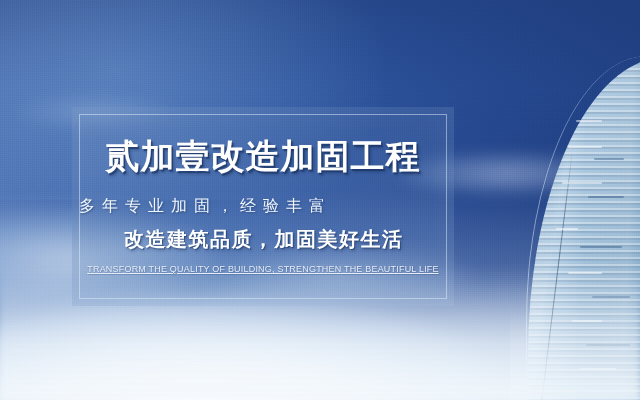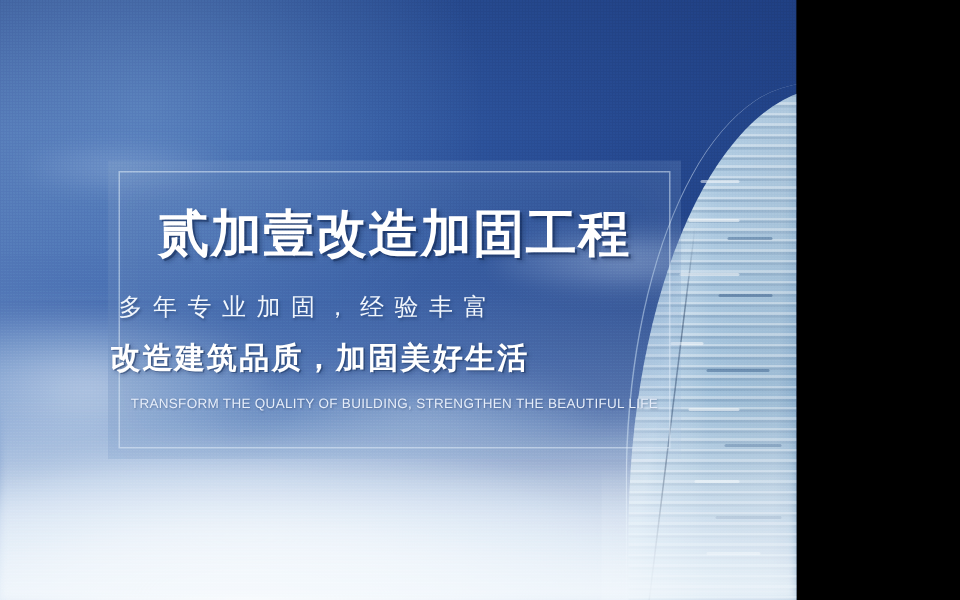--- a/index.html
+++ b/index.html
@@ -2,21 +2,21 @@
 <html><head>
 <meta charset="utf-8">
 <style>
   html, body {
     margin: 0;
     padding: 0;
     background: #000;
   }
   #stage {
     position: relative;
-    width: 531px;
+    width: 640px;
     height: 400px;
     overflow: hidden;
     font-family: "Liberation Sans", "DejaVu Sans", sans-serif;
   }
 
   
   .sky-base {
     position: absolute;
     inset: 0;
     background: linear-gradient(105deg,
@@ -251,20 +251,21 @@
     line-height: 1;
     color: #f2f7fd;
     letter-spacing: 7px;
     text-indent: 7px;
     text-shadow: 1px 1px 2px rgba(20,44,90,0.45);
     white-space: nowrap;
   }
   .slogan-cn {
     position: absolute;
     left: 0; right: 0; top: 122px;
+    text-align: center;
     font-size: 20px;
     line-height: 1;
     font-weight: bold;
     color: #ffffff;
     letter-spacing: 1.5px;
     text-indent: 1.5px;
     text-shadow:
       1px 1px 0 rgba(22,48,96,0.45),
       1.5px 1.5px 3px rgba(18,40,84,0.35);
     white-space: nowrap;
@@ -272,20 +273,21 @@
   .slogan-en {
     position: absolute;
     left: 0; right: 0; top: 158px;
     text-align: center;
     font-size: 9px;
     line-height: 1;
     color: #e7eefa;
     letter-spacing: 0.2px;
     text-shadow: 0.5px 0.5px 1.5px rgba(20,44,90,0.40);
     white-space: nowrap;
+    text-decoration: underline;
   }
 
   
   .grain {
     position: absolute;
     inset: 0;
     opacity: 0.055;
     background-image:
       repeating-linear-gradient(0deg, rgba(0,0,0,0.9) 0 1px, rgba(255,255,255,0) 1px 2px),
       repeating-linear-gradient(90deg, rgba(0,0,0,0.9) 0 1px, rgba(255,255,255,0) 1px 2px);

